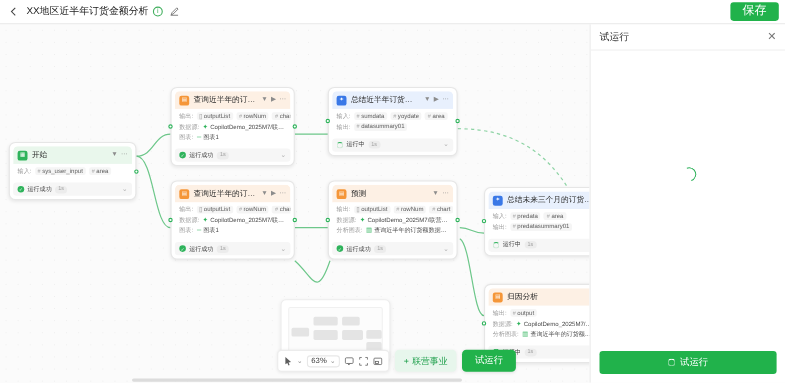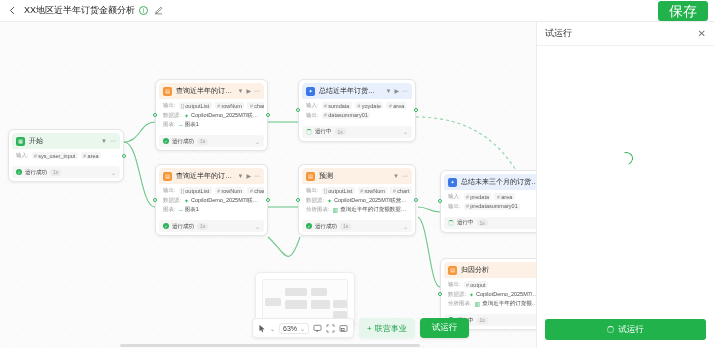--- a/index.html
+++ b/index.html
@@ -18,21 +18,21 @@
     display: flex; align-items: center; padding: 0 6px; z-index: 30;
   }
   .back-icon { width: 13px; height: 13px; display:flex; align-items:center; justify-content:center;
     color:#444; cursor:pointer; }
   .doc-title { font-size: 9px; color: #222; margin-left: 5px; white-space: nowrap; }
   .info-icon { width: 9px; height: 9px; border: 1px solid #3fae5c; border-radius: 50%;
     color: #3fae5c; font-size: 6.5px; line-height: 7px; text-align: center; margin-left: 4px; }
   .edit-icon { margin-left: 6px; color: #555; display:flex; align-items:center; }
   .topbar-spacer { flex: 1; }
   .save-btn {
-    background: #21b24b; color: #fff; font-size: 14px; border: 0; border-radius: 3px;
+    background: #21b24b; color: #fff; font-size: 11px; border: 0; border-radius: 3px;
     padding: 3px 11px; cursor: pointer; line-height: 1;
   }
 
   
   .canvas {
     position: absolute; top: 22px; left: 0; width: 536px; height: 326px;
     background: #fbfbfb; overflow: hidden;
   }
   .canvas::before {
     content: ""; position: absolute; inset: 0;

